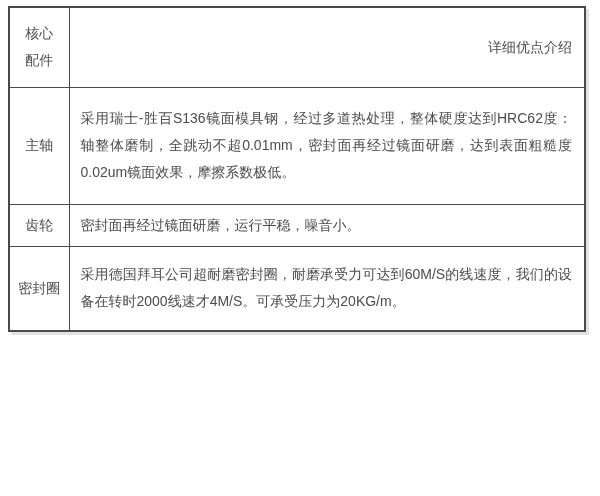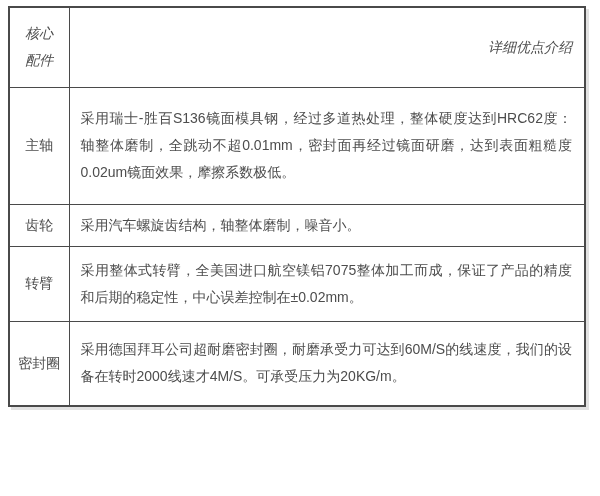--- a/index.html
+++ b/index.html
@@ -39,21 +39,21 @@
   }
   .desc-cell {
     text-align: justify;
     padding: 6px 12px 6px 11px;
     margin-left: 36px;
   }
   .desc-header {
     text-align: right;
     padding: 22px 12px;
   }
-  tr.r-header { height: 80px; font-style: italic; }
+  tr.r-header { height: 80px; }
   tr.r-0 { height: 117px; }
   tr.r-1 { height: 78px; }
   tr.r-2 { height: 42px; }
   tr.r-3 { height: 75px; }
   tr.r-4 { height: 85px; padding-left: 44px; }
 </style>
 </head>
 <body>
 
 <table class="spec-table">
@@ -66,24 +66,20 @@
       <th class="name-cell">核心
 配件</th>
       <th class="desc-header">详细优点介绍</th>
     </tr>
     <tr class="r-0">
       <td class="name-cell">主轴</td>
       <td class="desc-cell">采用瑞士-胜百S136镜面模具钢，经过多道热处理，整体硬度达到HRC62度：　轴整体磨制，全跳动不超0.01mm，密封面再经过镜面研磨，达到表面粗糙度0.02um镜面效果，摩擦系数极低。</td>
     </tr>
     <tr class="r-2">
       <td class="name-cell">齿轮</td>
-      <td class="desc-cell">采用汽车螺旋齿结构，轴整体磨制，噪音小。</td>
-    </tr>
-    <tr class="r-3">
-      <td class="name-cell">转臂</td>
-      <td class="desc-cell">采用整体式转臂，全美国进口航空镁铝7075整体加工而成，保证了产品的精度和后期的稳定性，中心误差控制在±0.02mm。</td>
+      <td class="desc-cell">密封面再经过镜面研磨，运行平稳，噪音小。</td>
     </tr>
     <tr class="r-4">
       <td class="name-cell">密封圈</td>
       <td class="desc-cell">采用德国拜耳公司超耐磨密封圈，耐磨承受力可达到60M/S的线速度，我们的设备在转时2000线速才4M/S。可承受压力为20KG/m。</td>
     </tr>
   </tbody>
 </table>
 
 </body></html>

